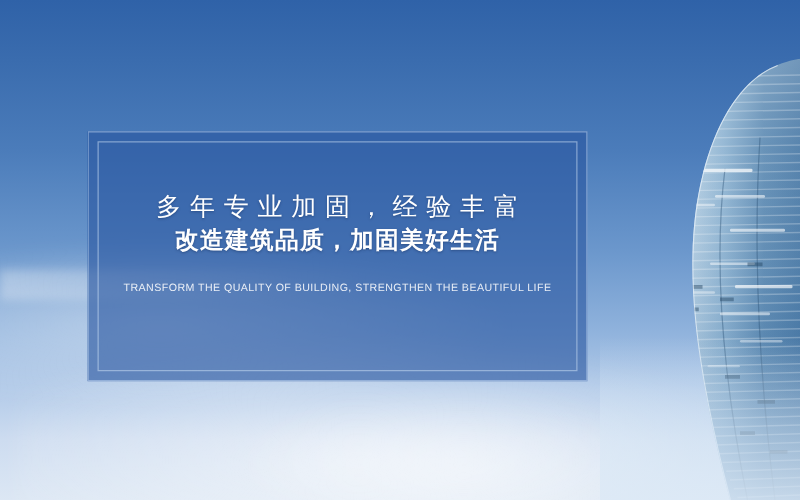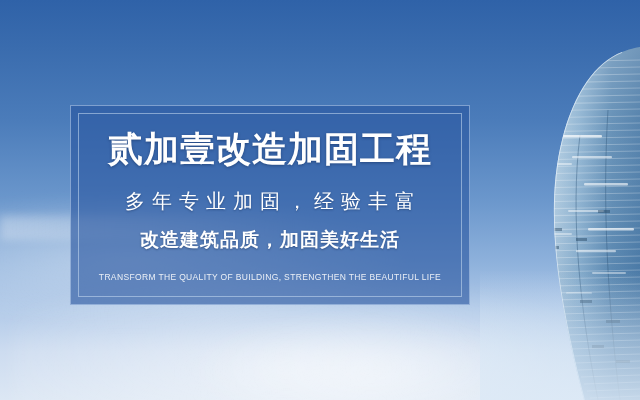--- a/index.html
+++ b/index.html
@@ -134,21 +134,21 @@
     text-indent: 7px;
     line-height: 1;
     text-shadow: 0 1px 2px rgba(10,30,70,0.40);
     white-space: nowrap;
   }
   .title-slogan {
     color: #ffffff;
     font-size: 19px;
     font-weight: bold;
     letter-spacing: 1px;
-    margin-top: 19px;
+    margin-top: 7px;
     line-height: 1;
     text-shadow: 0 1px 2px rgba(10,30,70,0.40);
     white-space: nowrap;
   }
   .title-en {
     color: rgba(255,255,255,0.88);
     font-size: 8.5px;
     font-weight: normal;
     letter-spacing: 0.35px;
     margin-top: 24px;
@@ -281,20 +281,19 @@
 
         <path d="M 104 400 C 78 300, 64 212, 82 140 C 94 92, 116 62, 142 52" fill="none" stroke="#e4eff8" stroke-opacity="0.75" stroke-width="1.6"></path>
       </g>
     </svg>
     <div class="building-haze"></div>
   </div>
 
   <div class="panel">
     <div class="panel-inner-border"></div>
     <div class="panel-content">
-      <div class="title-main">贰加壹改造加固工程</div>
       <div class="title-sub">多年专业加固，经验丰富</div>
       <div class="title-slogan">改造建筑品质，加固美好生活</div>
       <div class="title-en">TRANSFORM THE QUALITY OF BUILDING, STRENGTHEN THE BEAUTIFUL LIFE</div>
     </div>
   </div>
 
 </div>
 
 </body></html>

